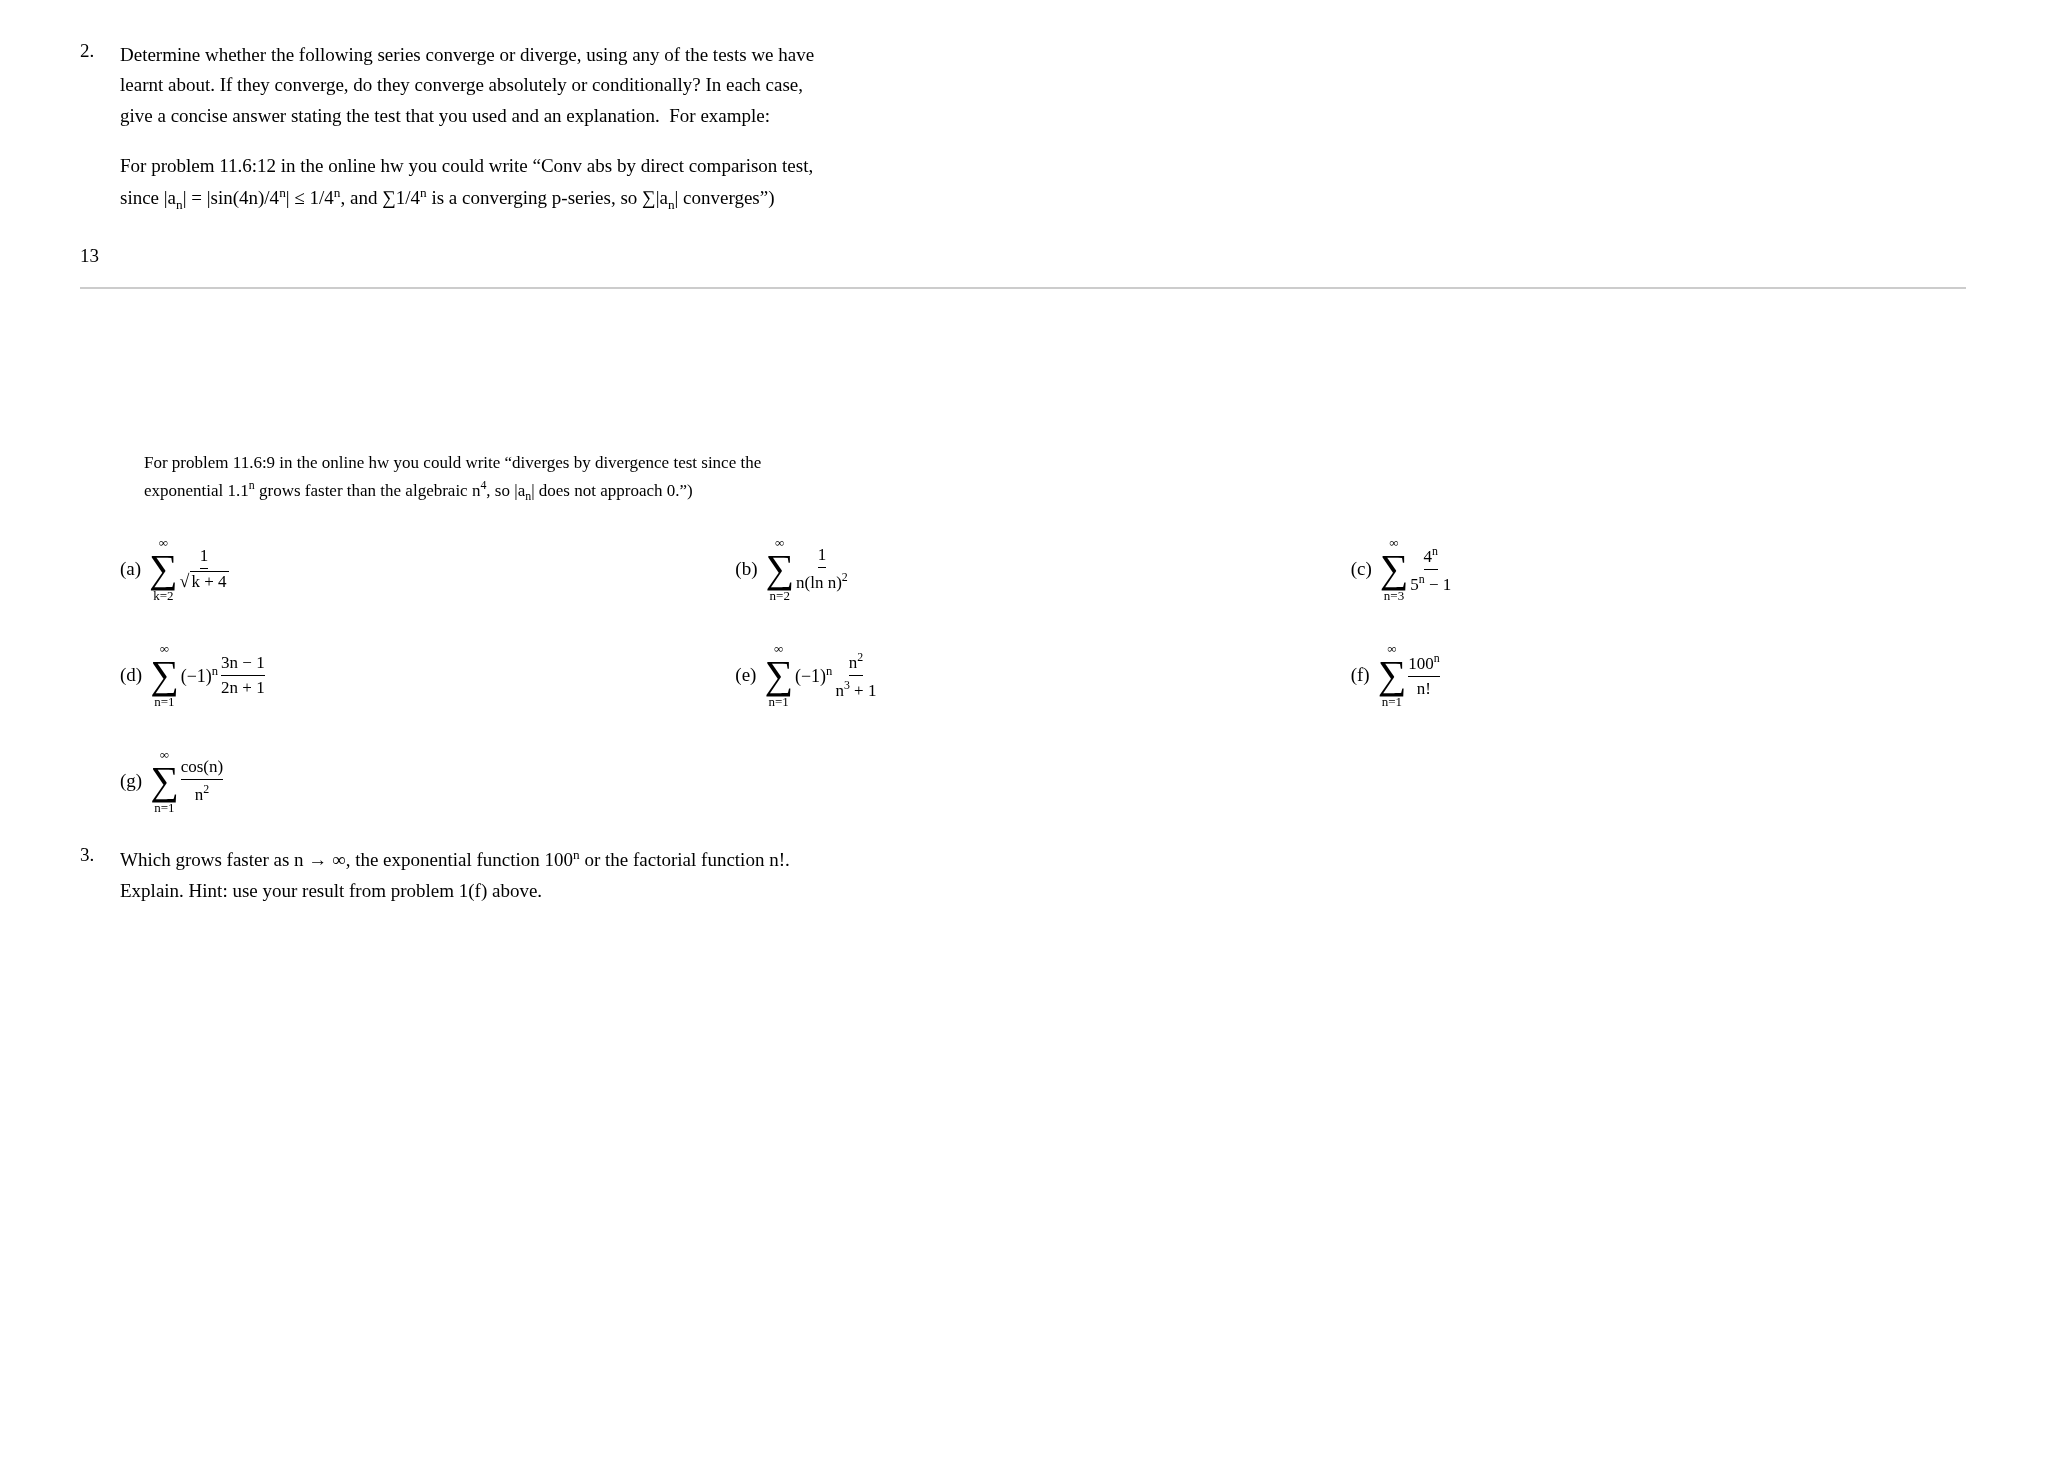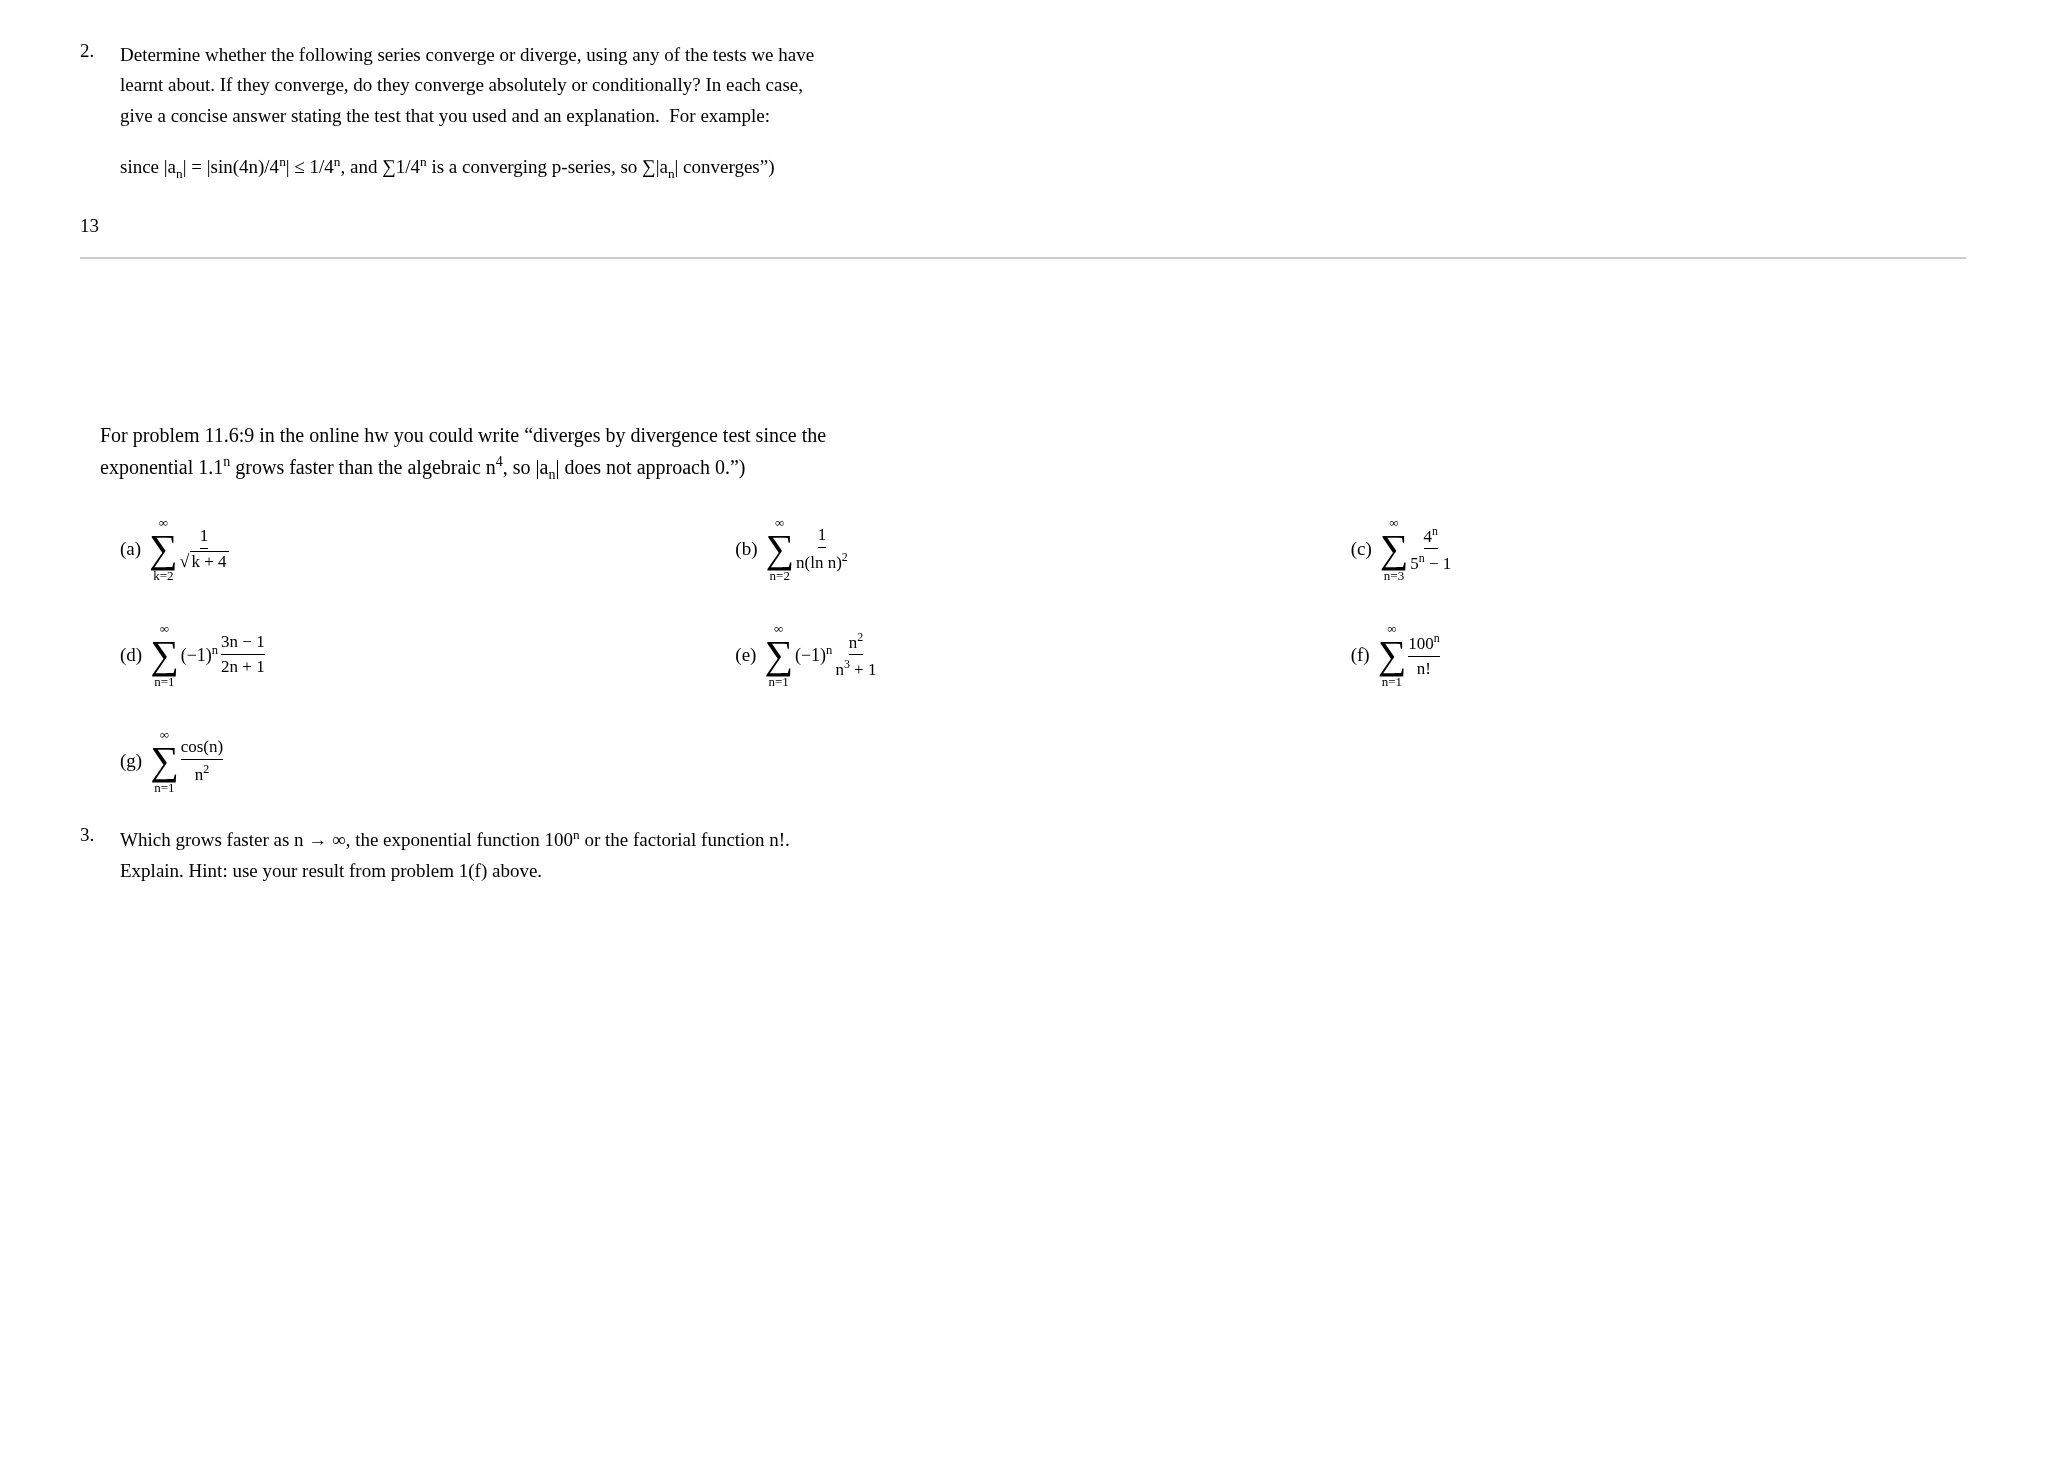--- a/index.html
+++ b/index.html
@@ -44,24 +44,24 @@
       border: none;
       border-top: 2px solid #cccccc;
       margin: 20px 0;
     }
 
     .spacer {
       height: 120px;
     }
 
     .example-block {
-      margin-left: 20px;
+      margin-left: 64px;
       margin-top: 20px;
       line-height: 1.6;
-      font-size: 20px;
+      font-size: 17px;
     }
 
     .series-row {
       display: flex;
       flex-direction: row;
       align-items: flex-start;
       margin: 30px 0 10px 40px;
       gap: 0;
     }
 
@@ -157,20 +157,21 @@
             <span>give a concise answer stating the test that you used and an explanation.</span>
             &nbsp;<span style="">For example:</span>
           </div>
         </td>
       </tr>
     </tbody>
       </table>
   </div>
 
   <div class="indent-block">
+    <div style="line-height:1.6;">For problem 11.6:12 in the online hw you could write “Conv abs by direct comparison test,</div>
     <div style="line-height:1.6;">
       since |a<sub>n</sub>| = |sin(4n)/4<sup>n</sup>| ≤ 1/4<sup>n</sup>, and ∑1/4<sup>n</sup> is a converging p-series, so ∑|a<sub>n</sub>| converges”)
     </div>
   </div>
 
   <div class="page-number">13</div>
 
   <hr class="divider">
 
   <div class="spacer"></div>

